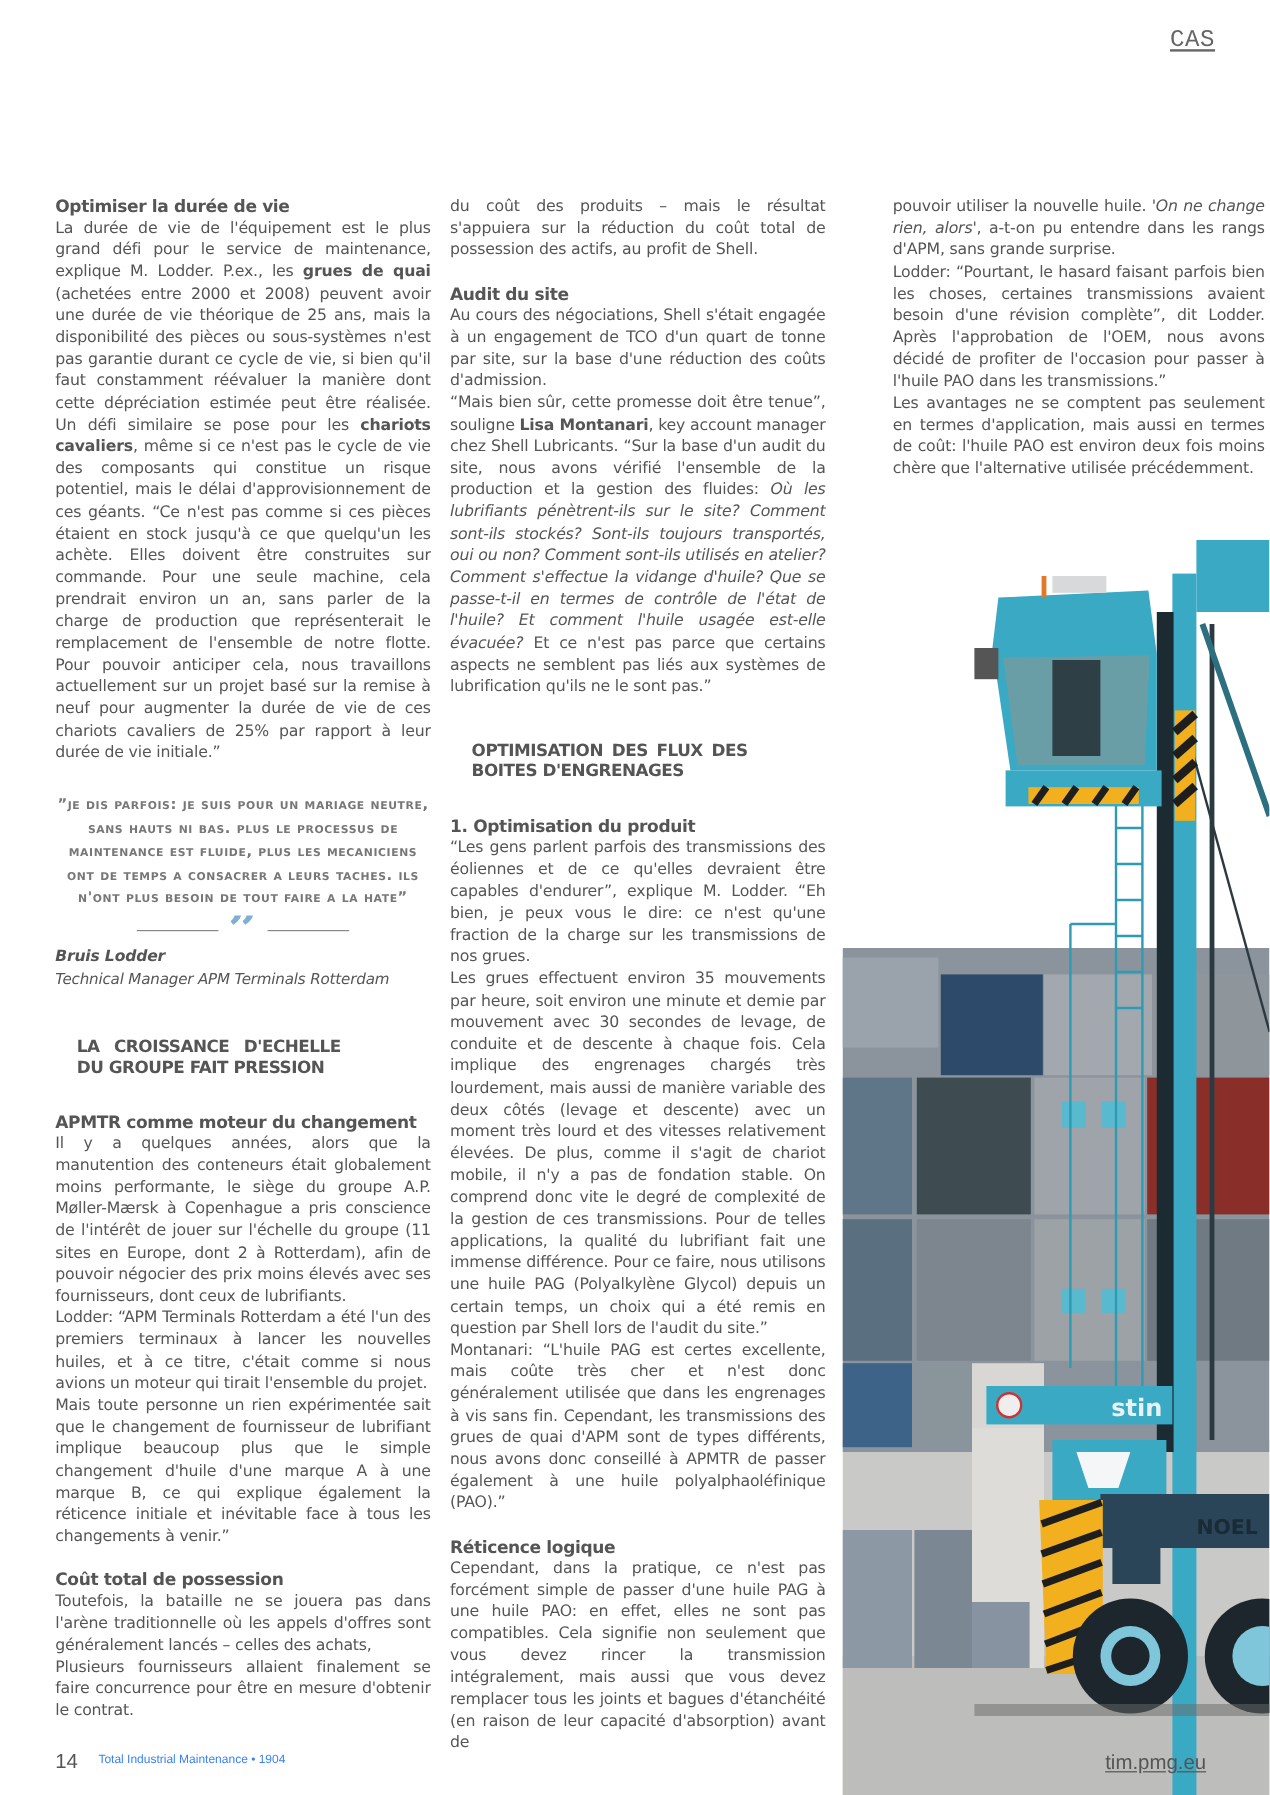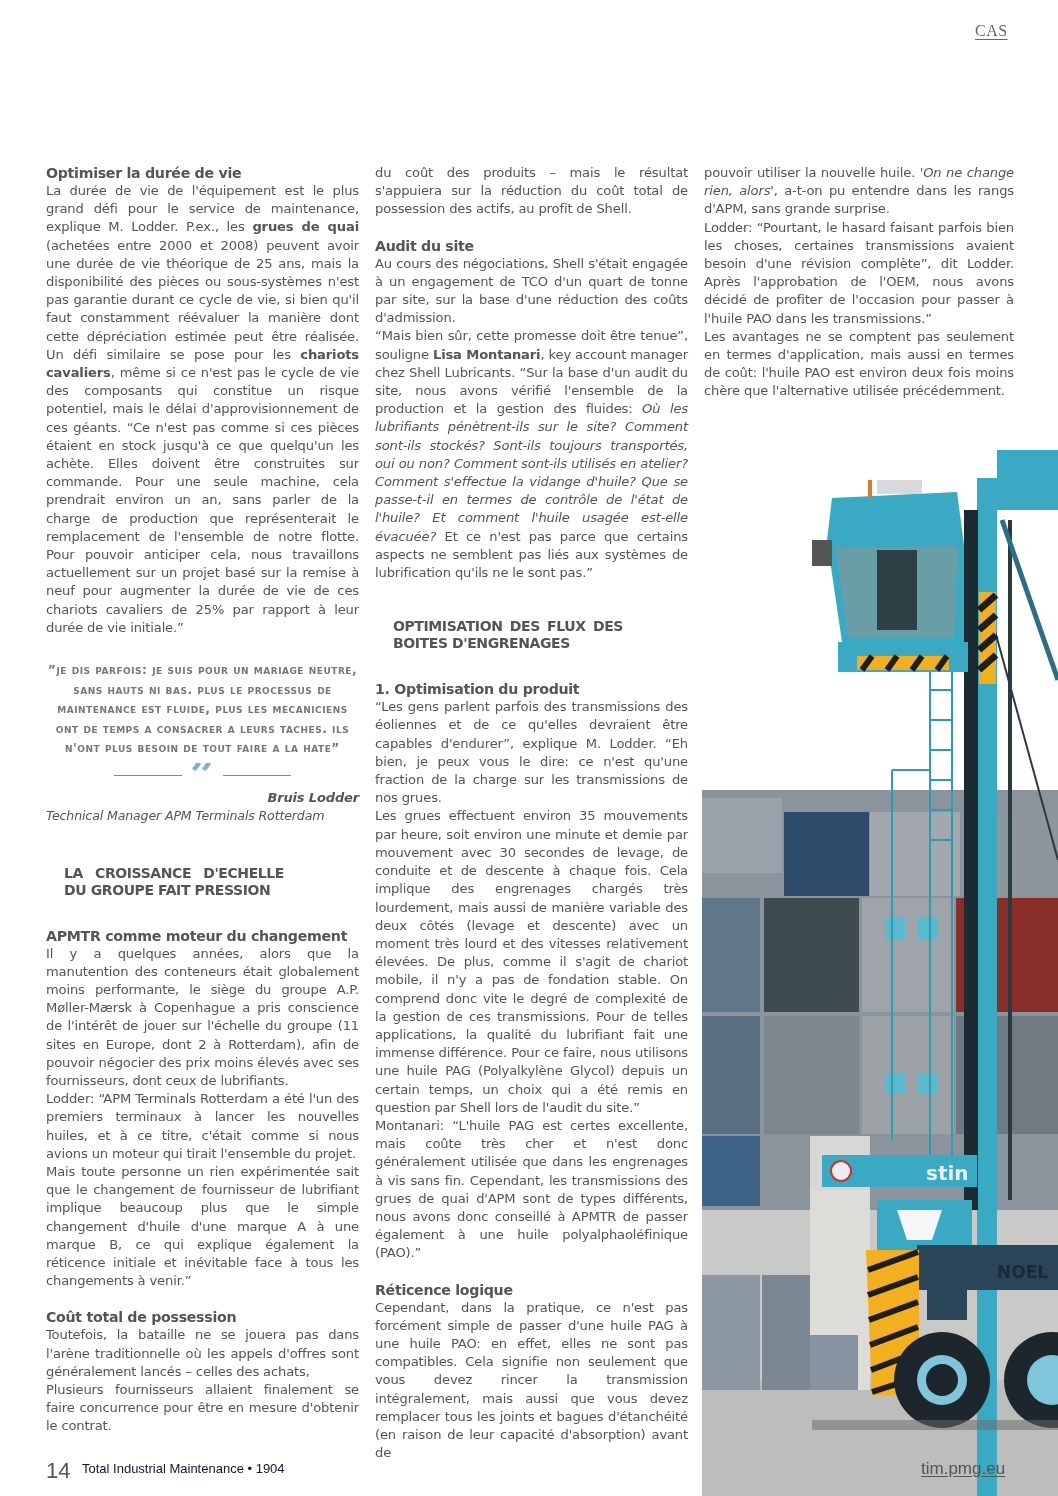--- a/index.html
+++ b/index.html
@@ -3,49 +3,49 @@
 <meta charset="utf-8">
 <style>
   html, body { margin: 0; padding: 0; }
   body {
     width: 1058px; height: 1496px; position: relative; overflow: hidden;
     background: #ffffff; color: #4a4a4a;
     font-family: "DejaVu Sans", sans-serif;
   }
   .section-tag {
     position: absolute; top: 22px; left: 975px;
-    font-family: Liberation Serif, serif; font-size: 16px; color: #666;
+    font-family: Liberation Mono, monospace; font-size: 20px; color: #666;
     text-decoration: underline; text-underline-offset: 3px; letter-spacing: 0.5px;
   }
   .col { position: absolute; width: 313px; font-size: 13.1px; line-height: 18.2px;
          text-align: justify; color: #555; letter-spacing: -0.15px; }
   .col1 { left: 46px; top: 164px; }
   .col2 { left: 375px; top: 164px; }
-  .col3 { left: 704px; top: 164px; width: 310px; }
+  .col3 { left: 744px; top: 164px; width: 310px; }
   .col p { margin: 0; }
   .sub { font-weight: bold; font-size: 14.2px; color: #555; margin: 0; line-height: 18px; letter-spacing: -0.3px; }
   .sect { font-weight: bold; font-size: 14px; color: #555; text-transform: uppercase;
           line-height: 17px; margin: 18px; letter-spacing: -0.4px; }
   .gap { height: 18px; }
   .gap-s { height: 10px; }
   b { color: #555; }
   .pull {
     text-align: center; font-weight: bold; color: #777; font-size: 12.3px; line-height: 19.5px;
     font-variant: small-caps; letter-spacing: 0.5px; margin: 4px 0 0 0; text-transform: lowercase;
   }
   .qdivider { display: flex; align-items: center; justify-content: center; margin: 4px 0 0 0; height: 26px; }
   .qdivider .line { width: 68px; height: 1px; background: #888; }
   .qmark { font-family: "DejaVu Serif", serif; font-weight: bold; font-size: 44px;
            color: #7fb0d3; line-height: 26px; margin: 0 8px; height: 26px; overflow: hidden; }
-  .author { text-align: right; font-style: italic; font-weight: bold; font-size: 13px; color: #555; margin: 0; line-height: 18px; }
+  .author { text-align: left; font-style: italic; font-weight: bold; font-size: 13px; color: #555; margin: 0; line-height: 18px; }
   .role { text-align: left; font-style: italic; font-size: 12.6px; color: #555; margin: 0; line-height: 18px; }
   .footer-num { position: absolute; left: 46px; top: 1458px; font-family: "Liberation Sans", sans-serif;
-                font-size: 22px; color: #555; }
+                font-size: 17px; color: #555; }
   .footer-pub { position: absolute; left: 82px; top: 1461px; font-family: "Liberation Sans", sans-serif;
-                font-size: 13px; color: #0f172a; }
+                font-size: 10px; color: #3b82f6; }
   .footer-url { position: absolute; left: 921px; top: 1459px; font-family: "Liberation Sans", sans-serif;
                 font-size: 17px; color: #555; text-decoration: underline; text-underline-offset: 2px; z-index: 5; }
   
   .photo { position: absolute; left: 702px; top: 420px; width: 356px; height: 1076px; overflow: hidden; background: #fff; }
   .photo svg { display: block; }
 </style>
 </head>
 <body>
 
 <div class="section-tag">CAS</div>

